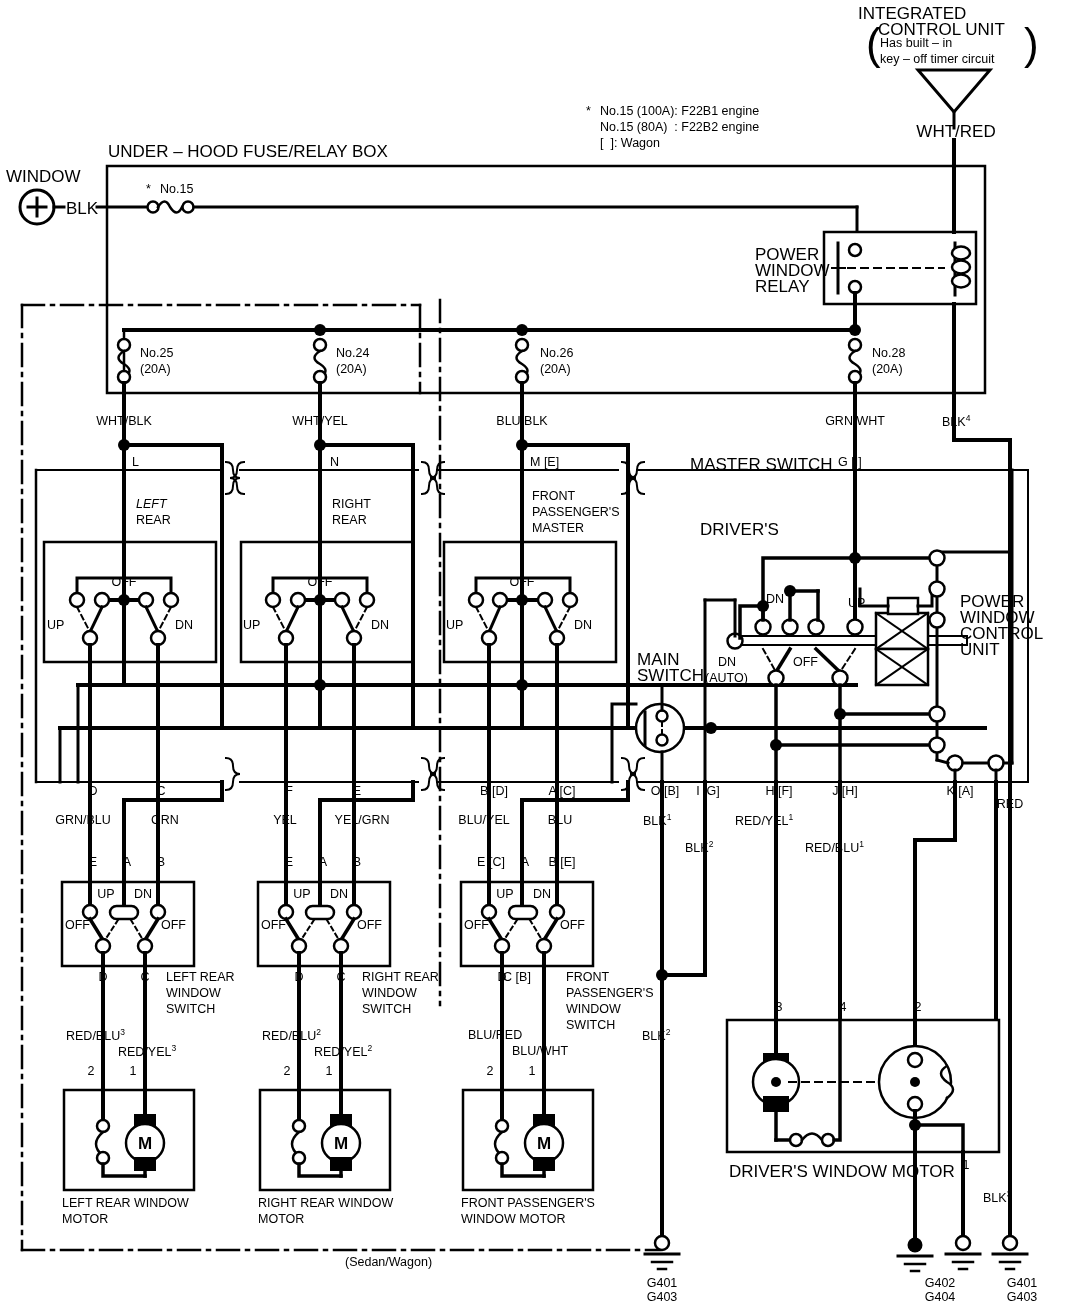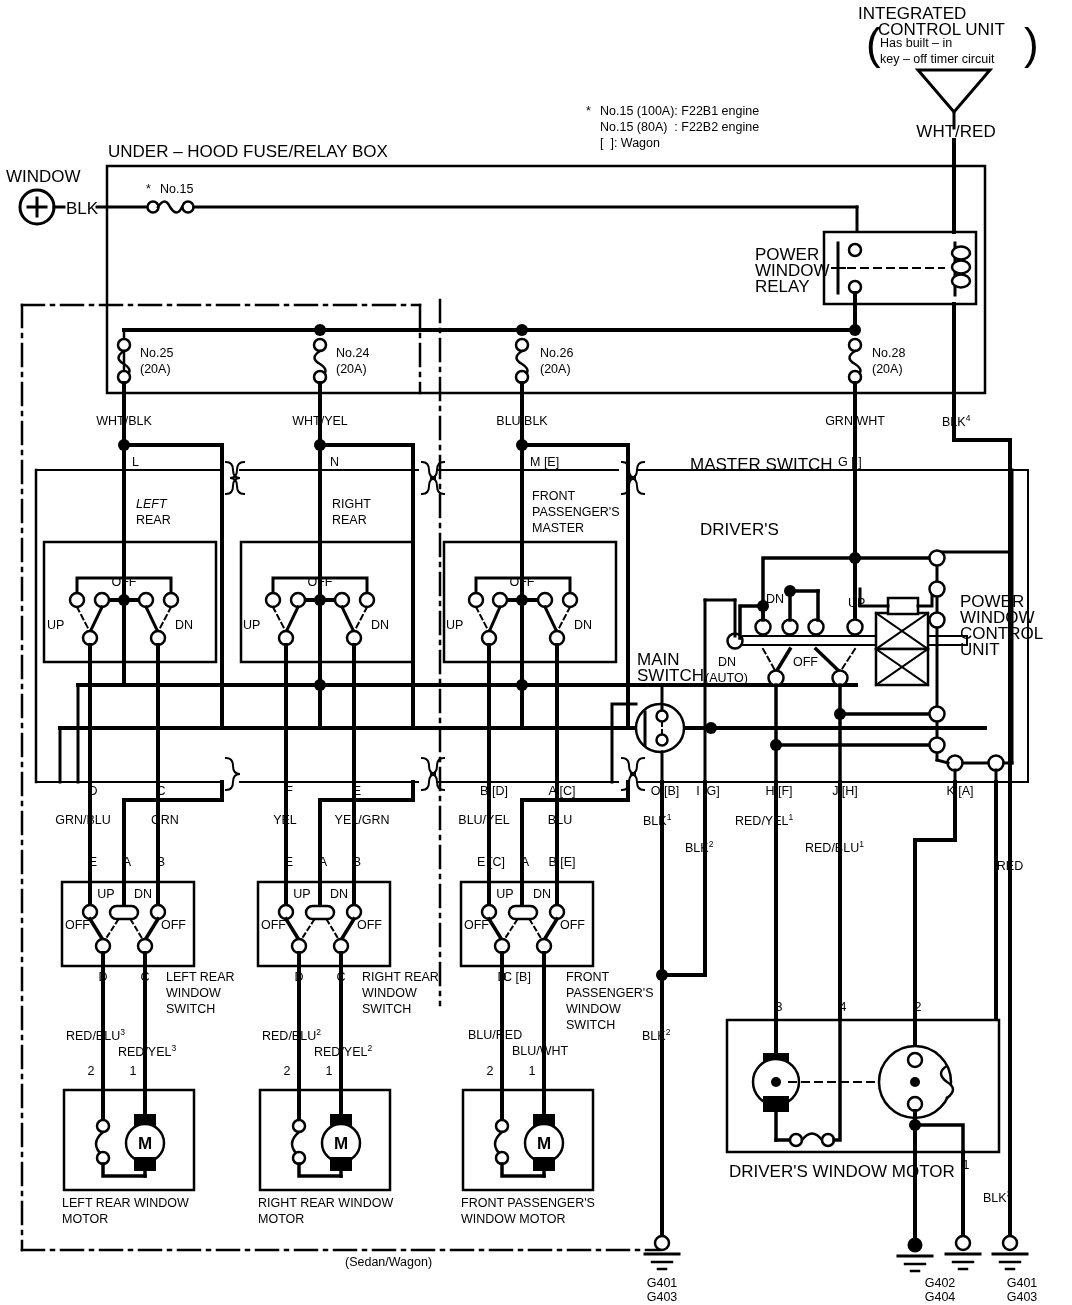--- a/index.html
+++ b/index.html
@@ -595,21 +595,21 @@
 <div class="lbl s12 ctr" style="left:165px;top:813px;">GRN</div>
 <div class="lbl s12 ctr" style="left:285px;top:813px;">YEL</div>
 <div class="lbl s12 ctr" style="left:362px;top:813px;">YEL/GRN</div>
 <div class="lbl s12 ctr" style="left:484px;top:813px;">BLU/YEL</div>
 <div class="lbl s12 ctr" style="left:560px;top:813px;">BLU</div>
 
 <div class="lbl s12" style="left:643px;top:813px;"><span>BLK</span><span class="sup">1</span></div>
 <div class="lbl s12" style="left:685px;top:840px;"><span>BLK</span><span class="sup">2</span></div>
 <div class="lbl s12" style="left:735px;top:813px;"><span>RED/YEL</span><span class="sup">1</span></div>
 <div class="lbl s12" style="left:805px;top:840px;"><span>RED/BLU</span><span class="sup">1</span></div>
-<div class="lbl s12 ctr" style="left:998px;top:859px;padding-left:24px;">RED</div>
+<div class="lbl s12 ctr" style="left:998px;top:797px;padding-left:24px;">RED</div>
 
 <div class="lbl s12 ctr" style="left:93px;top:855px;">E</div>
 <div class="lbl s12 ctr" style="left:127px;top:855px;">A</div>
 <div class="lbl s12 ctr" style="left:161px;top:855px;">B</div>
 <div class="lbl s12 ctr" style="left:289px;top:855px;">E</div>
 <div class="lbl s12 ctr" style="left:323px;top:855px;">A</div>
 <div class="lbl s12 ctr" style="left:357px;top:855px;">B</div>
 <div class="lbl s12 ctr" style="left:491px;top:855px;">E [C]</div>
 <div class="lbl s12 ctr" style="left:525px;top:855px;">A</div>
 <div class="lbl s12 ctr" style="left:562px;top:855px;">B [E]</div>

